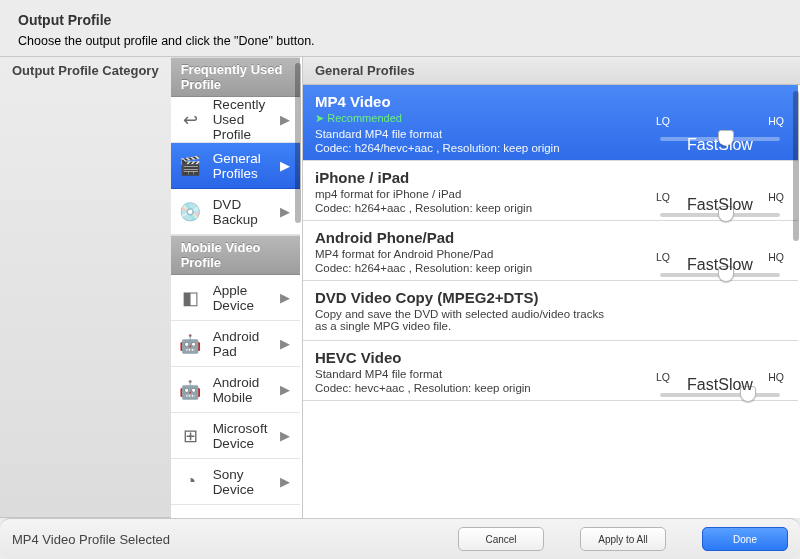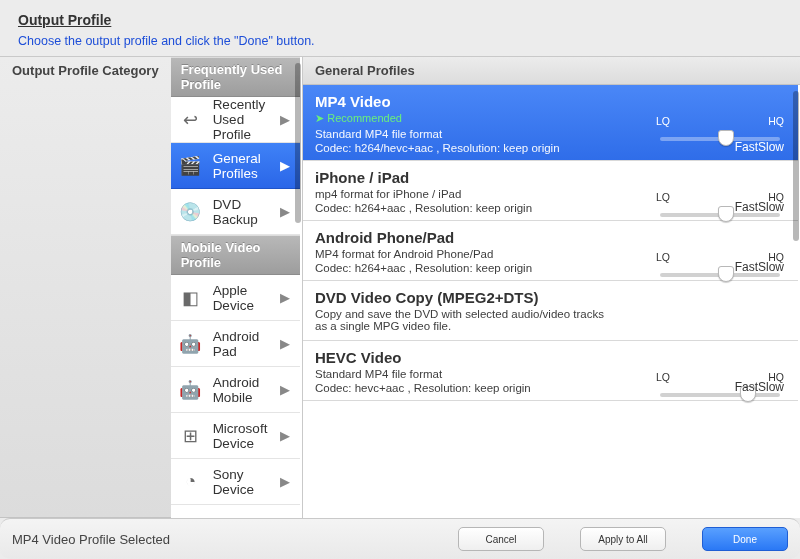--- a/index.html
+++ b/index.html
@@ -19,25 +19,24 @@
   height: 100%;
 }
 .header {
   padding: 12px 18px 8px 18px;
 }
 .header h1 {
   font-size: 14px;
   font-weight: 600;
   color: #333;
   margin-bottom: 6px;
-  text-decoration: underline;
 }
 .header p {
   font-size: 12.5px;
-  color: #1d4ed8;
+  color: #000000;
 }
 .columns {
   display: flex;
   flex: 1;
   border-top: 1px solid #c9c9c9;
   overflow: hidden;
 }
 .col-left {
   width: 303px;
   border-right: 1px solid #c9c9c9;
@@ -178,22 +177,22 @@
   border: 1px solid #b8b8b8;
   box-shadow: 0 1px 1px rgba(0,0,0,.2);
   transform: translateX(-50%);
 }
 .spd-labels {
   position: absolute;
   right: 14px;
   bottom: 6px;
   width: 128px;
   display: flex;
-  justify-content: flex-end;
-  font-size: 12px;
+  justify-content: center;
+  font-size: 16px;
 }
 .footer {
   border-top: 1px solid #c9c9c9;
   background: linear-gradient(#f4f4f4,#e9e9e9);
   display: flex;
   align-items: center;
   padding: 8px 12px;
   gap: 12px;
   border-radius: 10px;
 }

